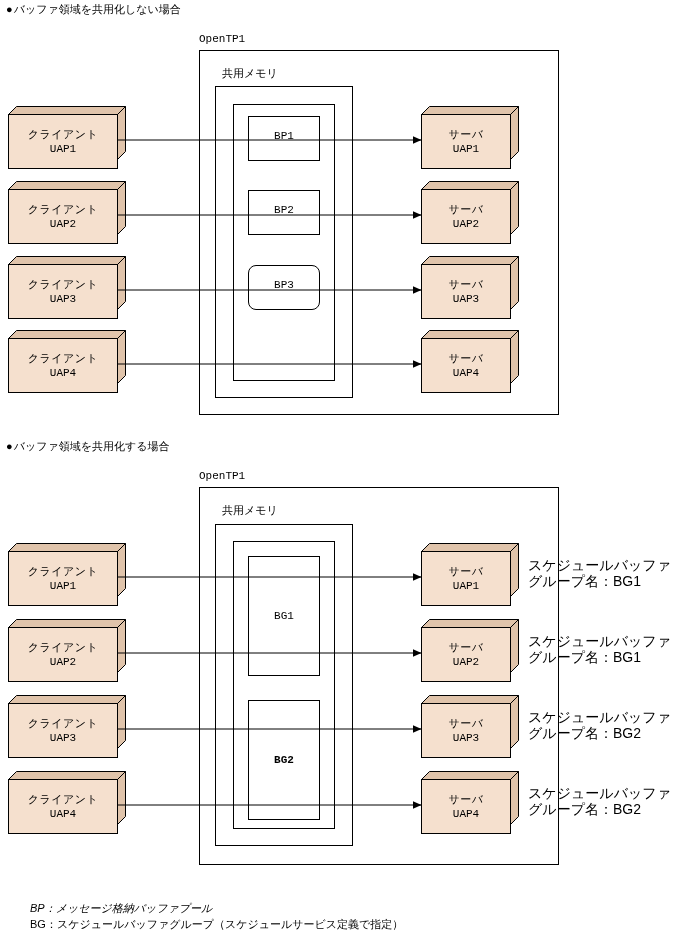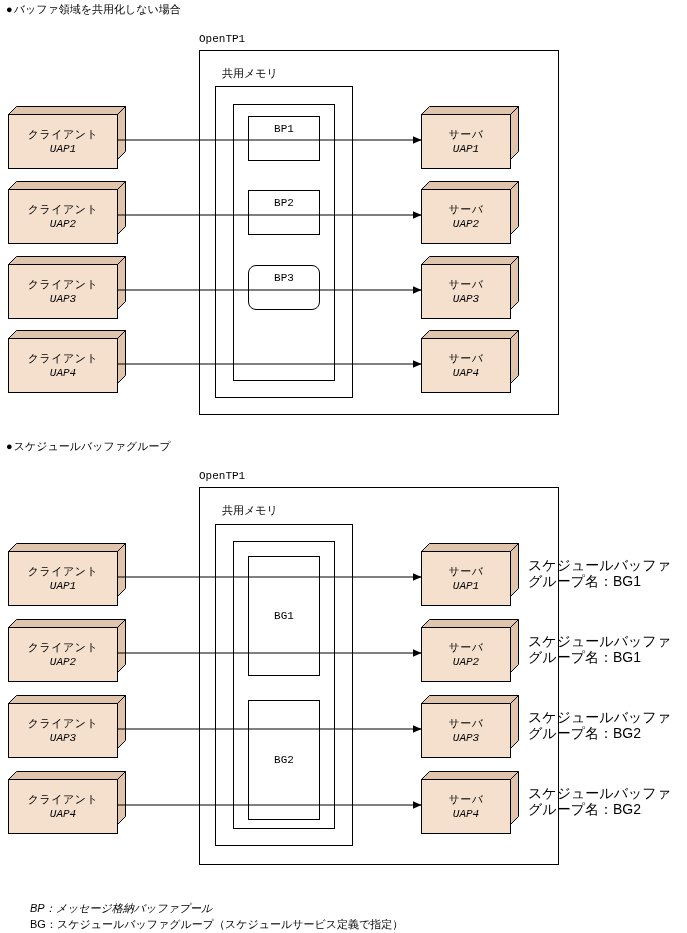--- a/index.html
+++ b/index.html
@@ -68,21 +68,21 @@
     border: 1px solid #000000;
     box-sizing: border-box;
     background: transparent;
     display: flex;
     align-items: flex-start;
     justify-content: center;
   }
   .bp-label {
     font-size: 11px;
     font-family: "Liberation Mono", monospace;
-    margin-top: 6px;
+    margin-top: 13px;
     white-space: nowrap;
     text-align: center;
   }
   .bg-box {
     border: 1px solid #000000;
     box-sizing: border-box;
     background: transparent;
     display: flex;
     align-items: center;
     justify-content: center;
@@ -110,21 +110,21 @@
     box-sizing: border-box;
     display: flex;
     flex-direction: column;
     align-items: center;
     justify-content: center;
     font-size: 11px;
     line-height: 15px;
     text-align: center;
   }
   .box3d .face .l1 { white-space: nowrap; letter-spacing: 0.5px; }
-  .box3d .face .l2 { white-space: nowrap; font-family: "Liberation Mono", monospace; font-style: italic; }
+  .box3d .face .l2 { white-space: nowrap; font-family: "Liberation Mono", monospace; }
   .box3d svg.shade {
     position: absolute;
     left: 0;
     top: 0;
     width: 118px;
     height: 54px;
     overflow: visible;
   }
   .box3d.small { width: 98px; height: 54px; }
   .box3d.small .face { width: 90px; }
@@ -269,36 +269,36 @@
       <polygon points="0.5,8.5 8.5,0.5 97.5,0.5 89.5,8.5" fill="#e0c4ab" stroke="#000" stroke-width="1"></polygon>
       <polygon points="89.5,8.5 97.5,0.5 97.5,45.5 89.5,53.5" fill="#e0c4ab" stroke="#000" stroke-width="1"></polygon>
     </svg>
     <div class="face">
       <span class="l1">サーバ</span>
       <span class="l2">UAP4</span>
     </div>
   </div>
 
   <div class="section-title abs" style="left:6px; top:439px;">
-    <span class="bullet">●</span><span>スケジュールバッファグループ</span>
+    <span class="bullet">●</span><span>バッファ領域を共用化する場合</span>
   </div>
 
   <div class="opentp1-label abs" style="left:199px; top:470px;">OpenTP1</div>
 
   <div class="outer-box abs" style="left:199px; top:487px; width:360px; height:378px;"></div>
 
   <div class="mem-label abs" style="left:222px; top:503px;">共用メモリ</div>
 
   <div class="mem-box abs" style="left:215px; top:524px; width:138px; height:322px;"></div>
   <div class="inner-col abs" style="left:233px; top:541px; width:102px; height:288px;"></div>
 
   <div class="bg-box abs" style="left:248px; top:556px; width:72px; height:120px;">
     <span class="bg-label">BG1</span>
   </div>
-  <div class="bg-box abs" style="left:248px; top:700px; width:72px; height:120px;">
+  <div class="bg-box abs" style="left:248px; top:700px; width:72px; height:120px;font-weight:bold;">
     <span class="bg-label">BG2</span>
   </div>
 
   <div class="box3d" style="left:8px; top:543px;">
     <svg class="shade" viewBox="0 0 118 54">
       <polygon points="0.5,8.5 8.5,0.5 117.5,0.5 109.5,8.5" fill="#e0c4ab" stroke="#000" stroke-width="1"></polygon>
       <polygon points="109.5,8.5 117.5,0.5 117.5,45.5 109.5,53.5" fill="#e0c4ab" stroke="#000" stroke-width="1"></polygon>
     </svg>
     <div class="face">
       <span class="l1">クライアント</span>

